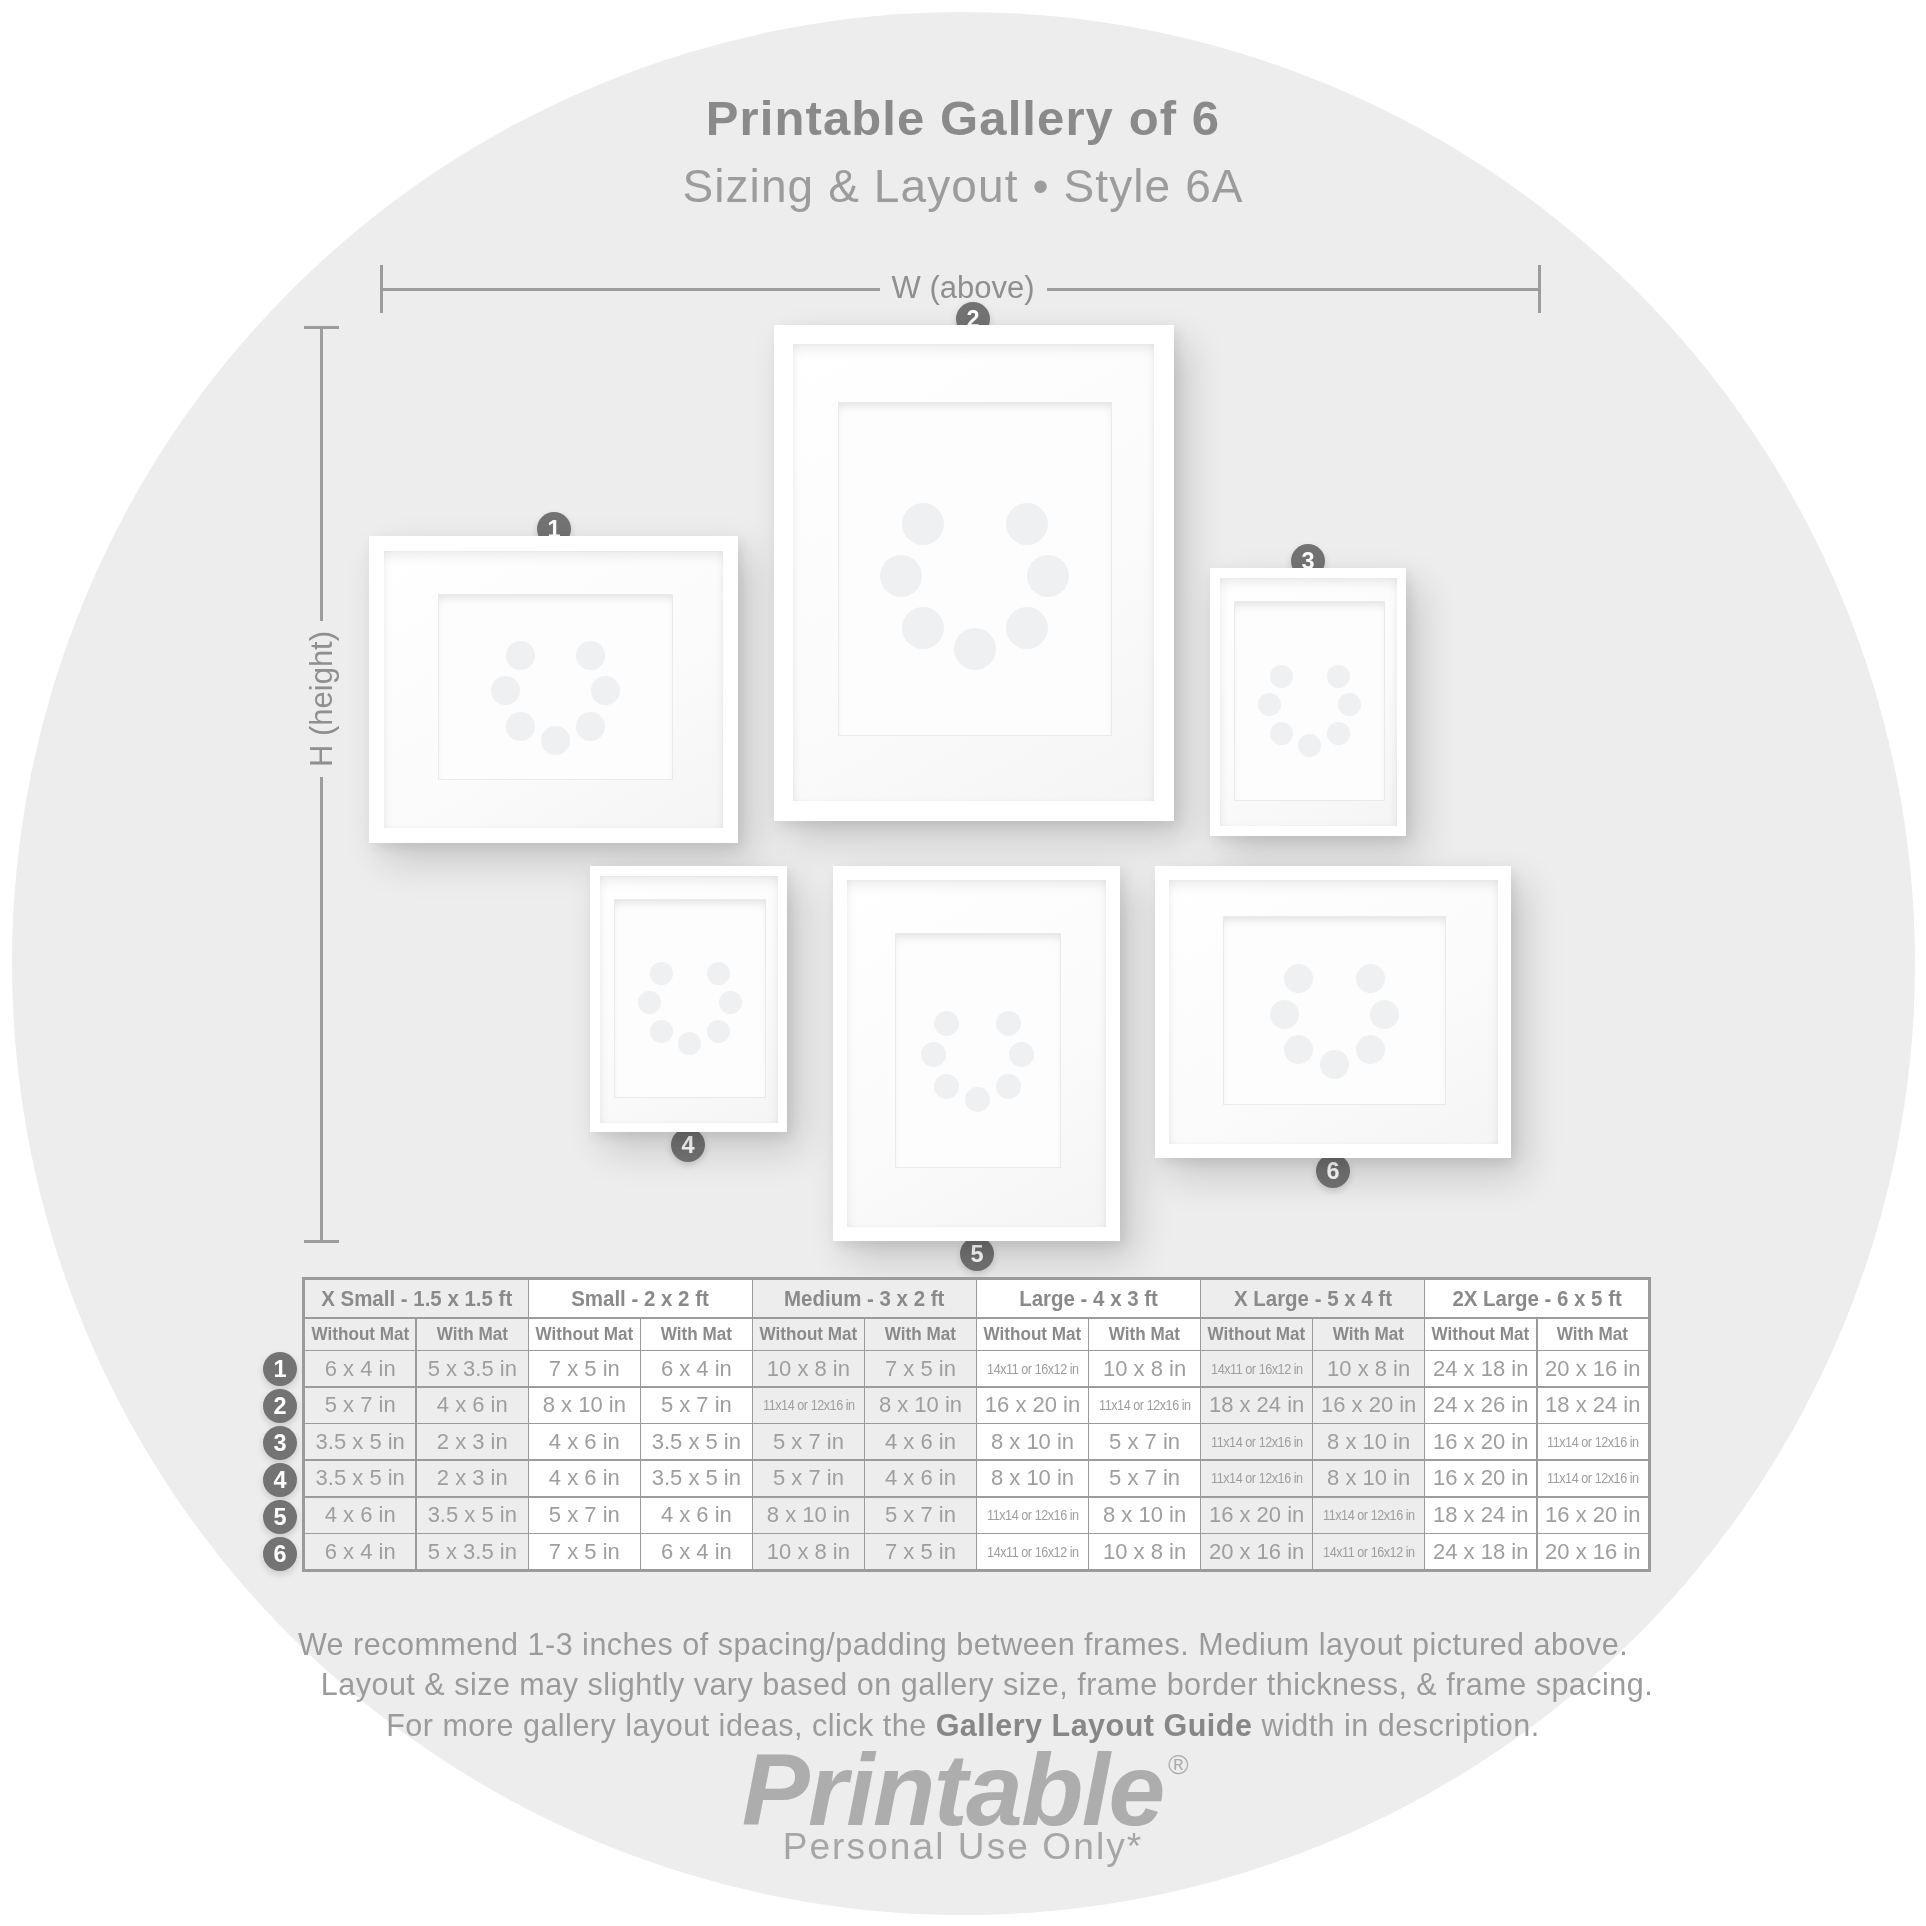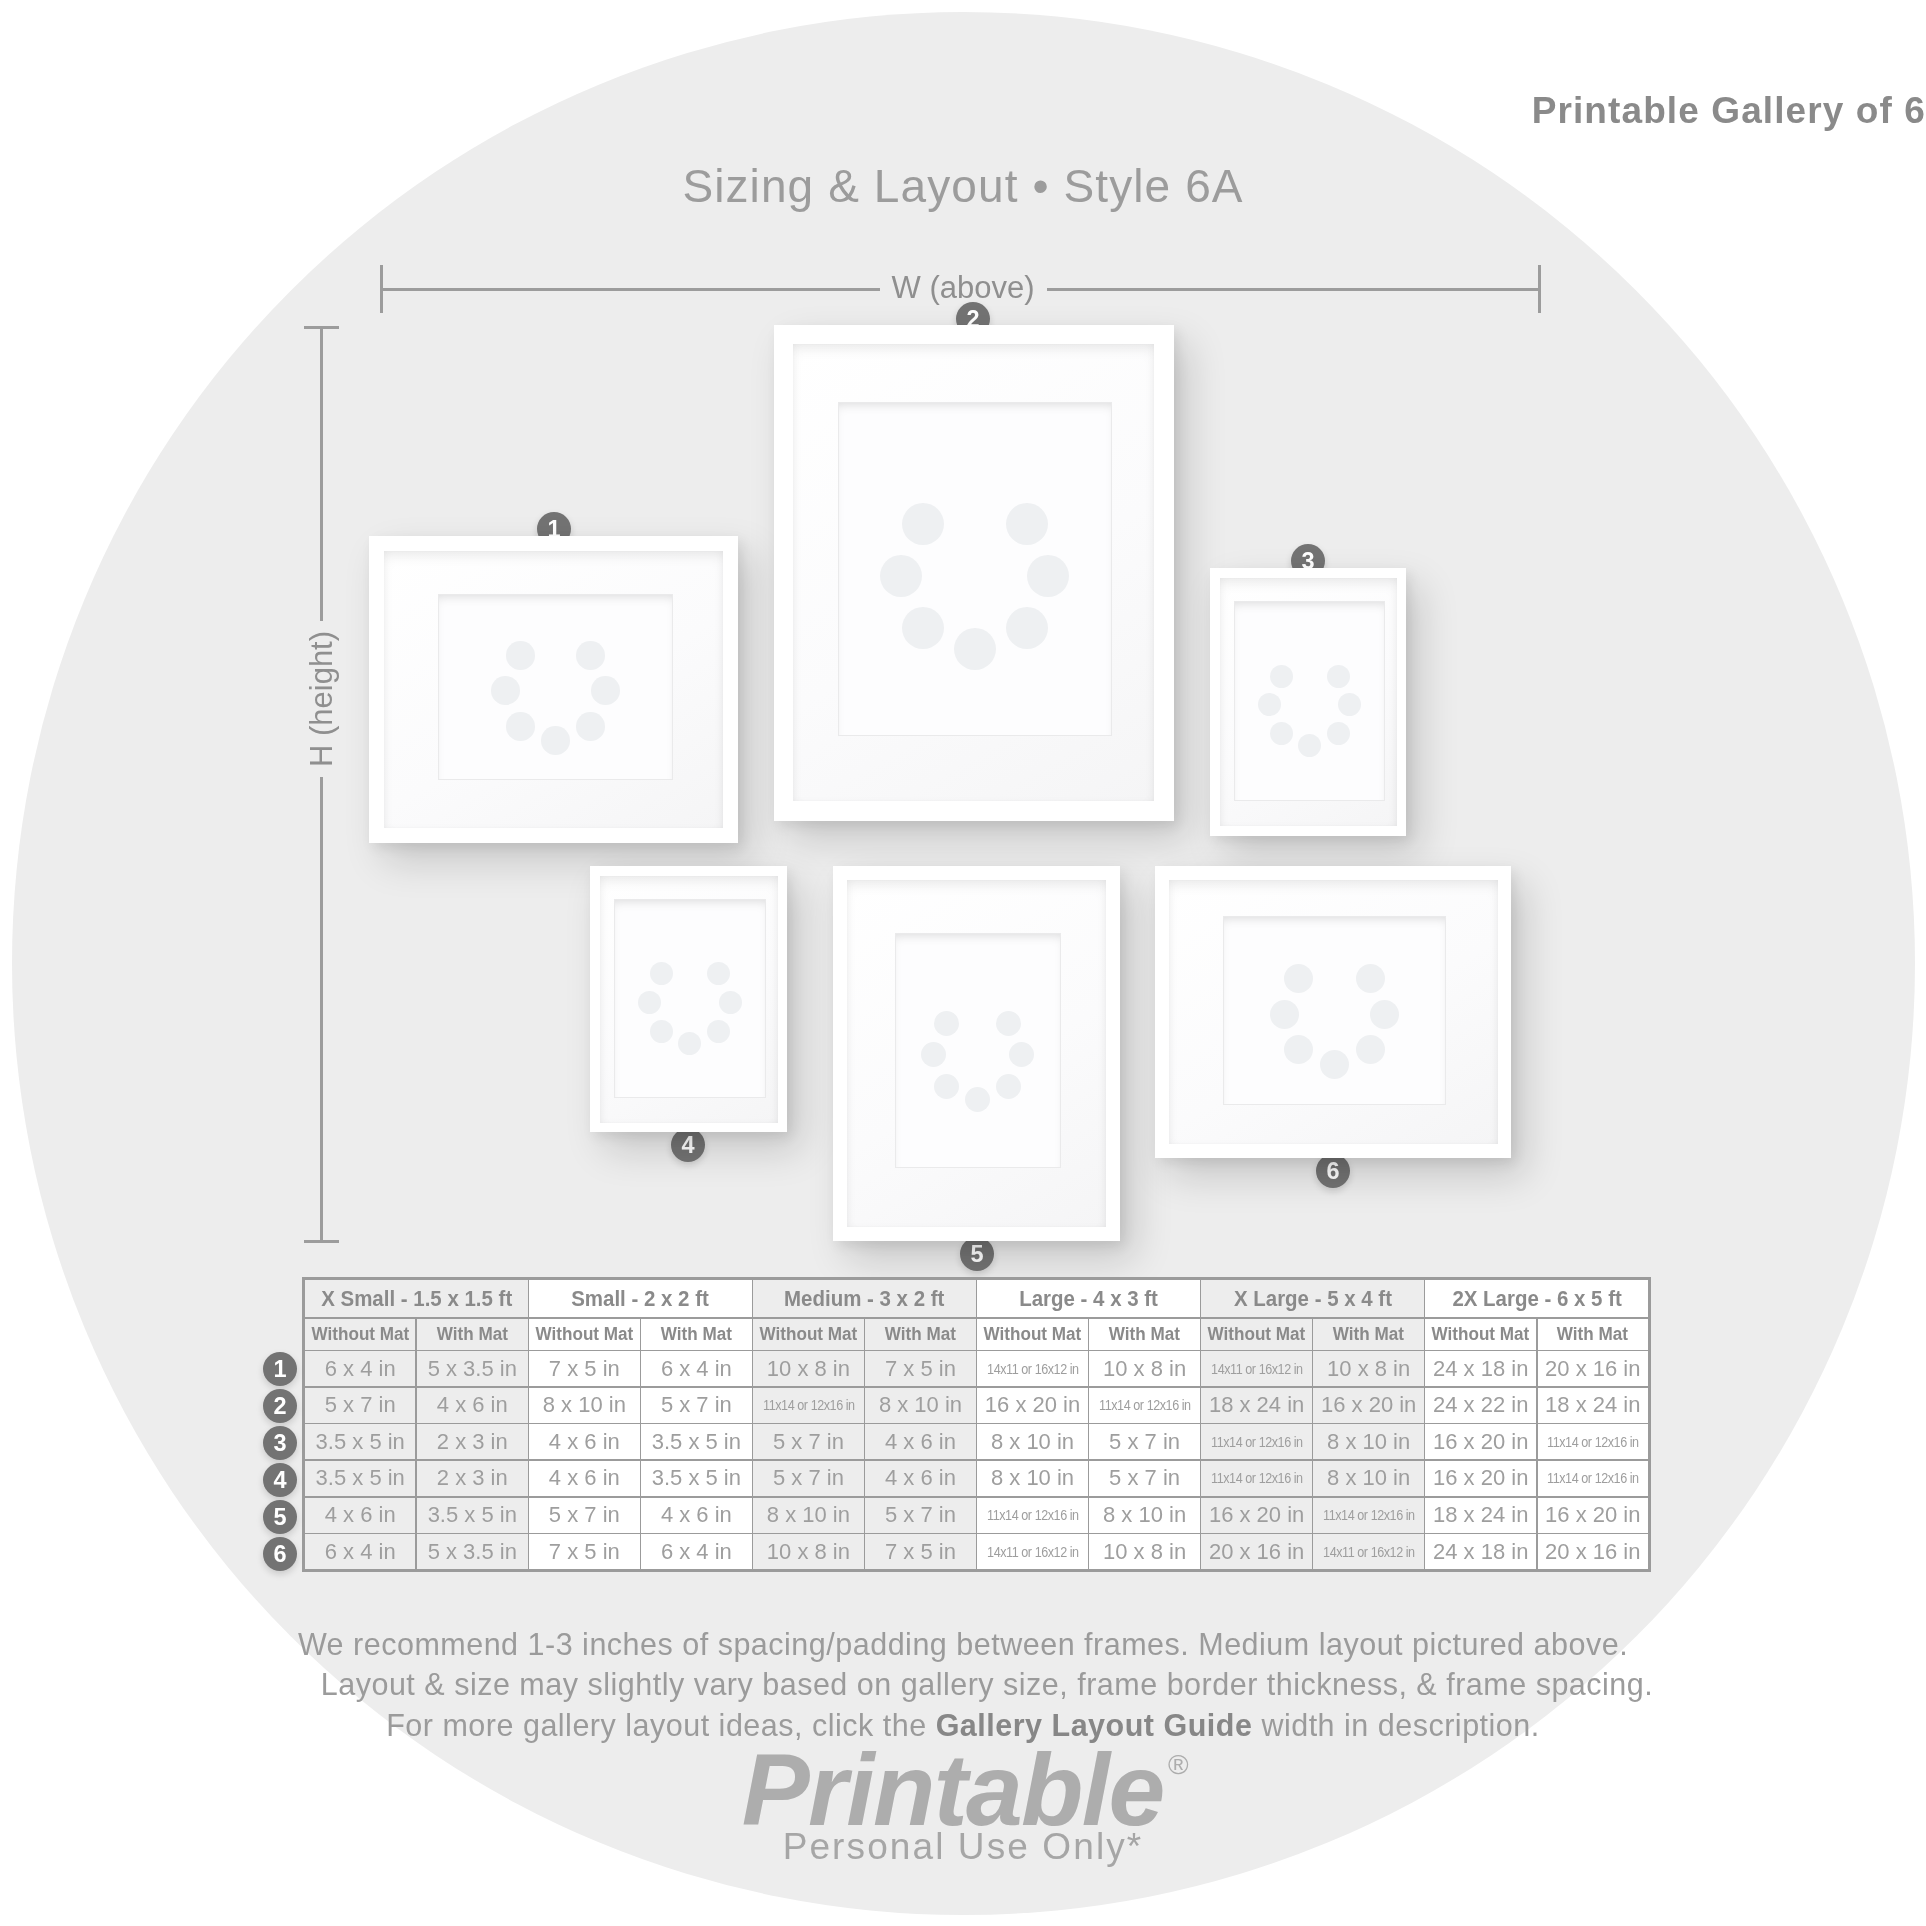--- a/index.html
+++ b/index.html
@@ -3,22 +3,22 @@
 <meta charset="utf-8">
 <style>
   html,body{margin:0;padding:0;}
   body{
     width:1926px;height:1926px;position:relative;overflow:hidden;
     background:#ffffff;font-family:"Liberation Sans", sans-serif;
   }
   .circle{position:absolute;left:11.8px;top:11.8px;width:1903px;height:1903px;
     border-radius:50%;background:#ededed;}
   
-  .title{position:absolute;left:0;top:90px;width:100%;text-align:right;
-    font-size:37px;font-weight:700;color:#8a8a8a;letter-spacing:1.1px;}
+  .title{position:absolute;left:0;top:90px;width:100%;text-align:center;
+    font-size:49px;font-weight:700;color:#8a8a8a;letter-spacing:1.1px;}
   .subtitle{position:absolute;left:0;top:159px;width:100%;text-align:center;
     font-size:46px;font-weight:400;color:#9c9c9c;letter-spacing:1.1px;}
   
   .dim-seg{position:absolute;background:#9c9c9c;}
   .dim-label-w{position:absolute;top:270px;left:963px;transform:translateX(-50%);
     font-size:31px;color:#8f8f8f;white-space:nowrap;}
   .dim-label-h{position:absolute;left:322px;top:699px;
     transform:translate(-50%,-50%) rotate(-90deg);
     font-size:31px;color:#8f8f8f;white-space:nowrap;}
   
@@ -297,21 +297,21 @@
     <div class="cell data-cell bg-white">
       <span class="long">11x14 or 12x16 in</span>
     </div>
     <div class="cell data-cell bg-gray">
       <span>18 x 24 in</span>
     </div>
     <div class="cell data-cell bg-gray">
       <span>16 x 20 in</span>
     </div>
     <div class="cell data-cell bg-white">
-      <span>24 x 22 in</span>
+      <span>24 x 26 in</span>
     </div>
     <div class="cell data-cell bg-white">
       <span>18 x 24 in</span>
     </div>
     <div class="cell data-cell bg-gray">
       <span>3.5 x 5 in</span>
     </div>
     <div class="cell data-cell bg-gray">
       <span>2 x 3 in</span>
     </div>

